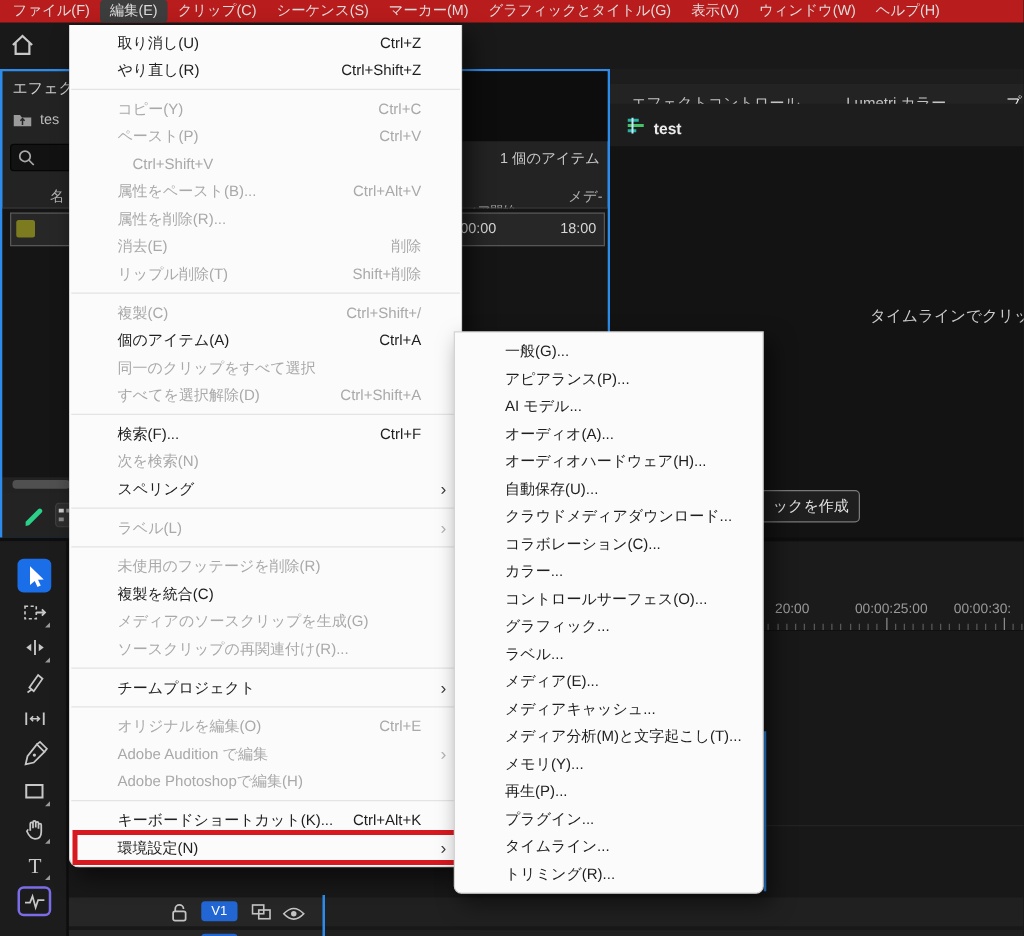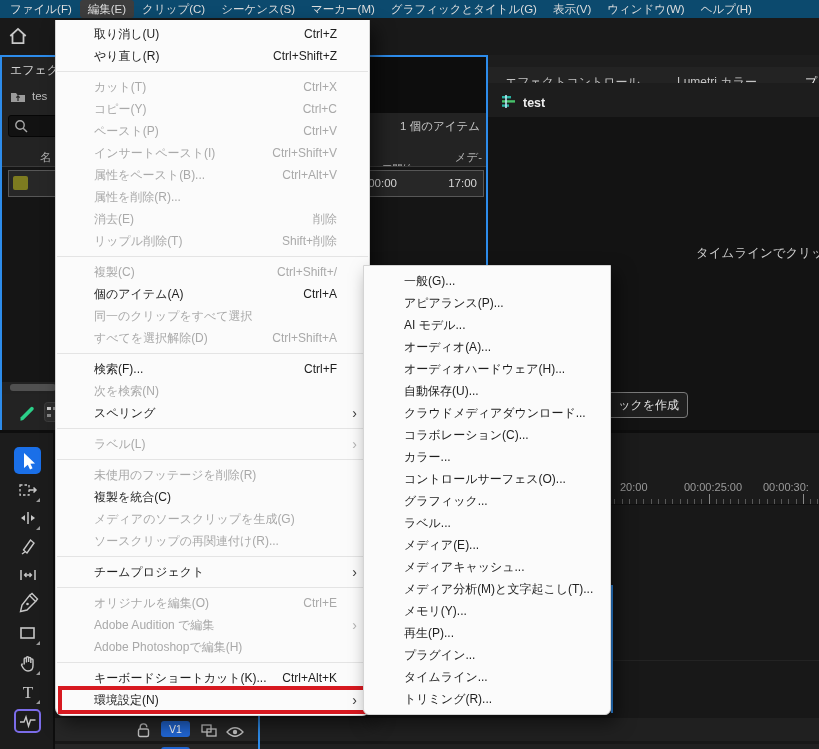--- a/index.html
+++ b/index.html
@@ -1,21 +1,21 @@
 <!DOCTYPE html>
 <html><head>
 <meta charset="utf-8">
 <style>
 *{margin:0;padding:0;box-sizing:border-box}
 html,body{width:819px;height:749px;overflow:hidden;background:#191919;
   font-family:"Liberation Sans","DejaVu Sans",sans-serif}
 #stage{position:absolute;left:0;top:0;width:819px;height:749px;overflow:hidden}
 
 
-#menubar{position:absolute;left:0;top:0;width:819px;height:18px;background:#0c4a6e;
+#menubar{position:absolute;left:0;top:0;width:819px;height:18px;background:#b91c1c;
   display:flex;align-items:stretch;padding-left:2px;z-index:10}
 .mb-item{padding:0 8px;font-size:11.5px;line-height:18px;color:#dedede;white-space:nowrap}
 .mb-item.active{background:#3d3d3d;border-radius:3px}
 
 #home-btn{position:absolute;left:7px;top:25px;width:24px;height:24px;z-index:2}
 
 
 #project-panel{position:absolute;left:0;top:55px;width:488px;height:377px;background:#232323;
   box-shadow:inset 0 0 0 2px #2d8ceb;overflow:hidden;z-index:1}
 #project-panel .pp-tab{position:absolute;left:10px;top:7px;font-size:12px;color:#d0d0d0;white-space:nowrap}
@@ -155,21 +155,21 @@
     <div class="pp-black"></div>
     <div class="pp-count">1 個のアイテム</div>
     <div class="pp-colname">名</div>
     <div class="pp-colstart">ィア開始</div>
     <div class="pp-colend">メデ-</div>
     <div class="pp-headline"></div>
     <div class="pp-list"></div>
     <div class="pp-row">
       <span class="pp-chip"></span>
       <span class="pp-start">:00:00</span>
-      <span class="pp-end">17:00</span>
+      <span class="pp-end">18:00</span>
     </div>
     <div class="pp-scrolltrack">
       <span class="pp-scrollthumb"></span>
     </div>
     <div class="pp-bottombar">
       <span class="pp-pencil">
         <svg width="18" height="18">
             <path d="M2.5 15.8 L5.2 15.1 L15.2 5.1 a1.9 1.9 0 0 0 -2.7 -2.7 L2.5 12.4 Z" fill="#2bd089"></path>
           </svg>
       </span>
@@ -354,36 +354,30 @@
         <span class="m-shortcut">Ctrl+Z</span>
         <span class="m-arrow"></span>
       </div>
       <div class="m-row">
         <span class="m-label">やり直し(R)</span>
         <span class="m-shortcut">Ctrl+Shift+Z</span>
         <span class="m-arrow"></span>
       </div>
       <div class="m-sep"></div>
       <div class="m-row disabled">
-        <span class="m-label">カット(T)</span>
-        <span class="m-shortcut">Ctrl+X</span>
-        <span class="m-arrow"></span>
-      </div>
-      <div class="m-row disabled">
         <span class="m-label">コピー(Y)</span>
         <span class="m-shortcut">Ctrl+C</span>
         <span class="m-arrow"></span>
       </div>
       <div class="m-row disabled">
         <span class="m-label">ペースト(P)</span>
         <span class="m-shortcut">Ctrl+V</span>
         <span class="m-arrow"></span>
       </div>
       <div class="m-row disabled">
-        <span class="m-label">インサートペースト(I)</span>
         <span class="m-shortcut">Ctrl+Shift+V</span>
         <span class="m-arrow"></span>
       </div>
       <div class="m-row disabled">
         <span class="m-label">属性をペースト(B)...</span>
         <span class="m-shortcut">Ctrl+Alt+V</span>
         <span class="m-arrow"></span>
       </div>
       <div class="m-row disabled">
         <span class="m-label">属性を削除(R)...</span>

